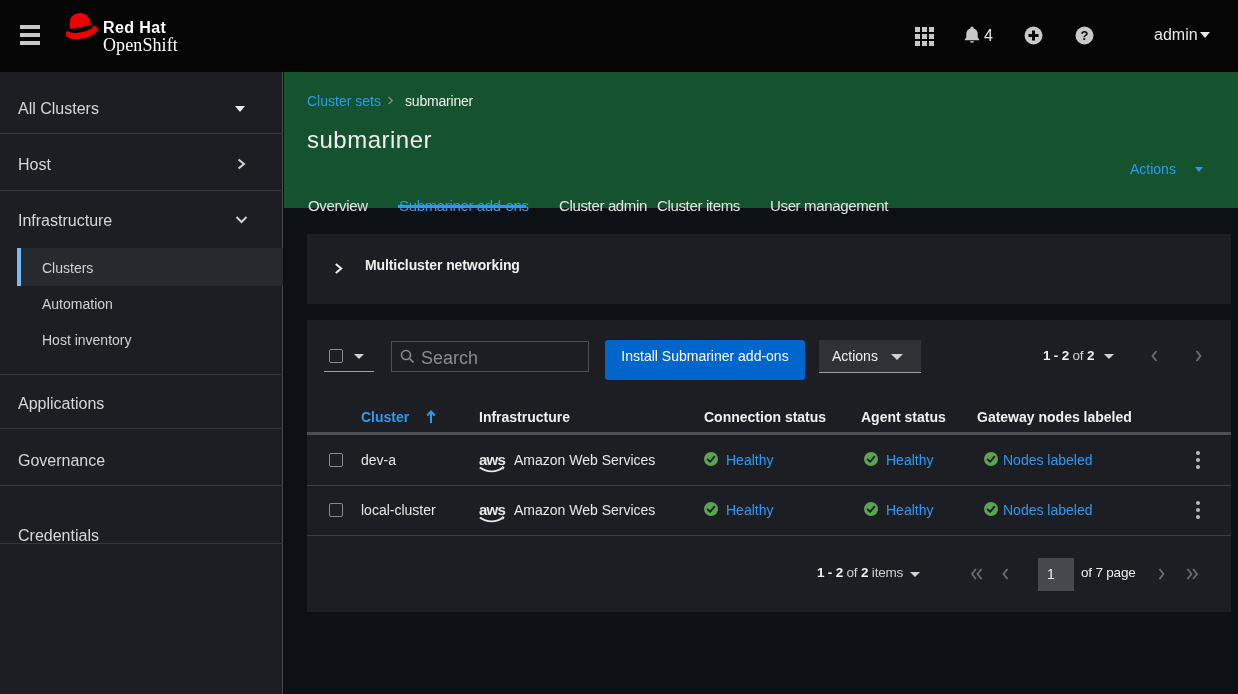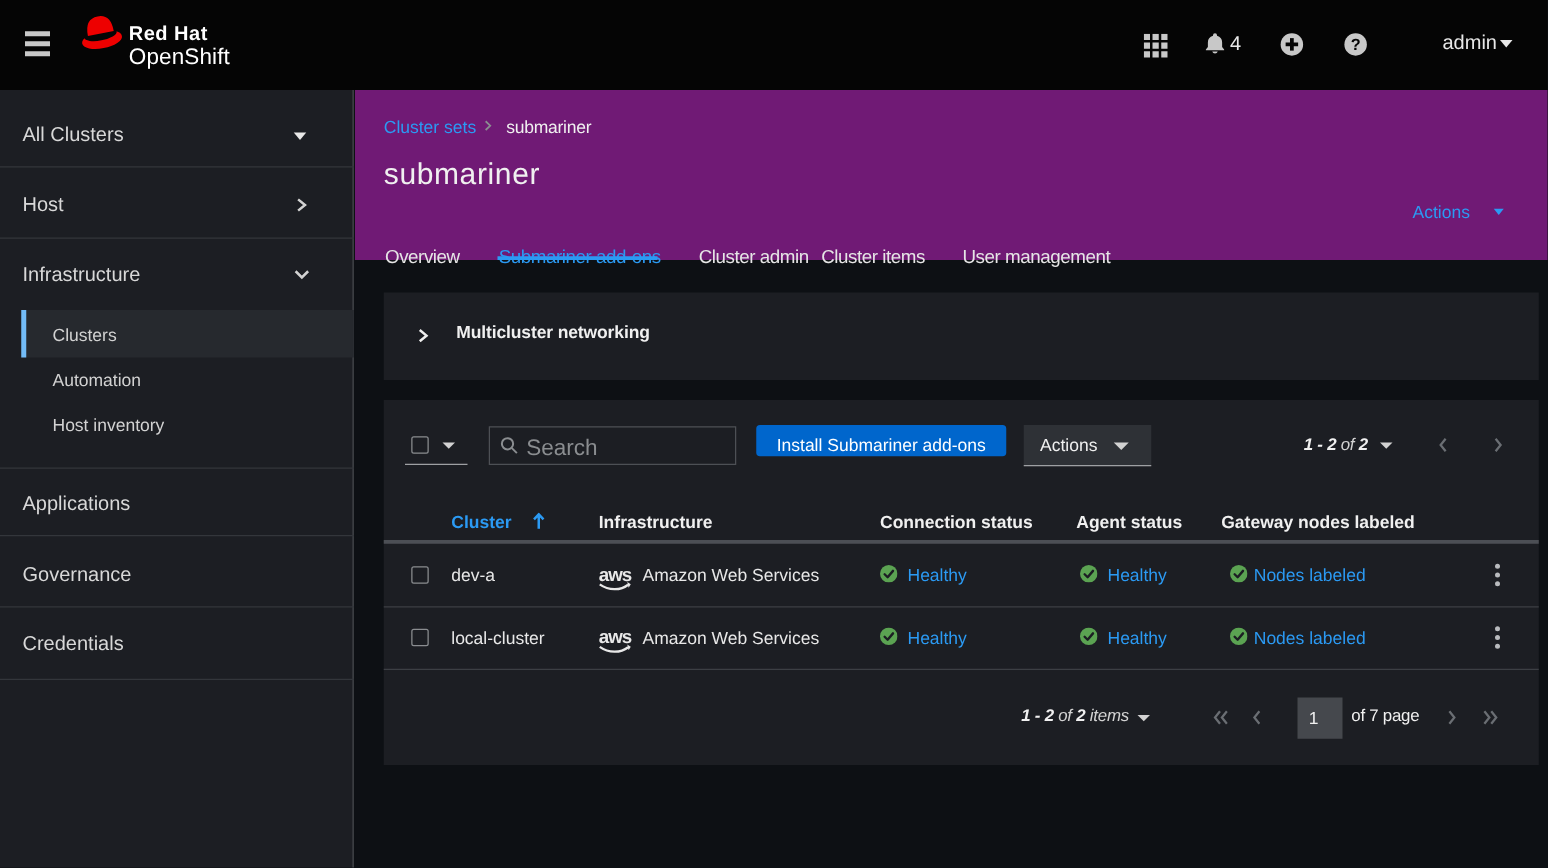--- a/index.html
+++ b/index.html
@@ -2,51 +2,51 @@
 <html><head>
 <meta charset="utf-8">
 <style>
 * { margin:0; padding:0; box-sizing:border-box; }
 html,body { width:1238px; height:694px; overflow:hidden; background:#0d1014; font-family:"Liberation Sans", sans-serif; }
 .abs { position:absolute; }
 
 #masthead { position:absolute; left:0; top:0; width:1238px; height:72px; background:#050505; }
 .hbar { position:absolute; left:20px; width:20px; height:4px; background:#c8c8c8; }
 #rh-redhat { position:absolute; left:103px; top:19px; font-size:16px; font-weight:bold; color:#fff; letter-spacing:0.4px;}
-#rh-openshift { position:absolute; left:103px; top:35px; font-size:18px; color:#fff; letter-spacing:0.1px;}
+#rh-openshift { position:absolute; left:103px; top:35px; font-size:18px; color:#fff; letter-spacing:0.1px;font-family:Liberation Serif, serif;}
 .mh-ic { position:absolute; top:26px; }
 #admin { position:absolute; left:1154px; top:26px; font-size:16px; color:#e8e8e8; }
 .caret { display:inline-block; width:0; height:0; border-left:5px solid transparent; border-right:5px solid transparent; border-top:6px solid #e8e8e8; }
 
 #sidebar { position:absolute; left:0; top:72px; width:283px; height:622px; background:#1c1e23; border-right:1px solid #46494e; }
 .nav-div { position:absolute; left:0; width:283px; height:1px; background:#33363b; }
 .nav-top { position:absolute; left:18px; font-size:16px; color:#d8d8d8; }
 .nav-sub { position:absolute; left:42px; font-size:14px; color:#d2d2d2; }
 .chev { stroke:#d2d2d2; stroke-width:2; fill:none; }
 
-#pagehead { position:absolute; left:284px; top:72px; width:954px; height:136px; background:#701a75; }
+#pagehead { position:absolute; left:284px; top:72px; width:954px; height:136px; background:#14532d; }
 #crumb { position:absolute; left:23px; top:21px; font-size:14px; }
 #crumb a { color:#2b9af3; text-decoration:none; }
 #title { position:absolute; left:23px; top:54px; font-size:24px; color:#f0f0f0; letter-spacing:0.5px; }
 #hdr-actions { position:absolute; left:846px; top:89px; font-size:14px; color:#2b9af3; }
 .tab { position:absolute; top:125px; font-size:15px; color:#e6e6e6; letter-spacing:-0.35px; }
 #tab-active { color:#2b9af3; }
 #tab-underline { position:absolute; left:114px; top:133px; width:128px; height:3px; background:#2b9af3; }
 
 #card1 { position:absolute; left:307px; top:234px; width:924px; height:70px; background:#1c1e23; }
 #card1 .t { position:absolute; left:58px; top:23px; font-size:14px; font-weight:bold; color:#f0f0f0; letter-spacing:-0.1px; }
 #card2 { position:absolute; left:307px; top:320px; width:924px; height:292px; background:#1c1e23; }
 
 .cb { width:14px; height:14px; border:1px solid #8a8d90; border-radius:2px; background:transparent; position:absolute; }
 #tb-split { position:absolute; left:17px; top:20px; width:50px; height:32px; border-bottom:1px solid #9ea0a3; }
 #tb-search { position:absolute; left:84px; top:21px; width:198px; height:31px; border:1px solid #4d5055; background:#1c1e23; }
 #tb-search .ph { position:absolute; left:29px; top:6px; font-size:18px; color:#8a8d90; }
-#tb-btn { position:absolute; left:298px; top:20px; width:200px; height:25px; background:#0066cc; border-radius:3px; color:#fff; font-size:14px; text-align:center; line-height:33px; }
+#tb-btn { position:absolute; left:298px; top:20px; width:200px; height:40px; background:#0066cc; border-radius:3px; color:#fff; font-size:14px; text-align:center; line-height:33px; }
 #tb-act { position:absolute; left:512px; top:20px; width:102px; height:33px; background:#2e3136; border-bottom:1px solid #9ea0a3; color:#f0f0f0; font-size:14px; }
-.pgtext { color:#d2d2d2; font-size:13.5px; letter-spacing:-0.2px;font-style:italic; }
+.pgtext { color:#d2d2d2; font-size:13.5px; letter-spacing:-0.2px; }
 .pgb { color:#f0f0f0; font-weight:bold; }
 
 .th { position:absolute; top:89px; font-size:14px; font-weight:bold; color:#f0f0f0; }
 #thead-line { position:absolute; left:0; top:112px; width:924px; height:3px; background:#4c4f55; }
 .row-line { position:absolute; left:0; width:924px; height:1px; background:#3c3f44; }
 .td { position:absolute; font-size:14px; color:#e8e8e8; }
 .link { color:#2b9af3; }
 .kebab div { width:4px; height:4px; border-radius:50%; background:#b9bbbe; margin:0 0 3px; }
 </style>
 </head>
@@ -135,21 +135,21 @@
     </svg>
   <div class="abs" style="left:17px;top:176px;width:266px;height:38px;background:#26292e;border-left:4px solid #73bcf7"></div>
   <div class="nav-sub" style="top:188px">Clusters</div>
   <div class="nav-sub" style="top:224px">Automation</div>
   <div class="nav-sub" style="top:260px">Host inventory</div>
   <div class="nav-div" style="top:302px"></div>
   <div class="nav-top" style="top:323px">Applications</div>
   <div class="nav-div" style="top:356px"></div>
   <div class="nav-top" style="top:380px">Governance</div>
   <div class="nav-div" style="top:413px"></div>
-  <div class="nav-top" style="top:435px">Credentials</div>
+  <div class="nav-top" style="top:455px">Credentials</div>
   <div class="nav-div" style="top:471px"></div>
 </div>
 
 <div id="pagehead">
   <div id="crumb"><a>Cluster sets</a></div>
   <svg class="abs" style="left:103px;top:24px" width="7" height="9" viewBox="0 0 7 9">
       <path d="M1.5,1 L5.2,4.5 L1.5,8" stroke="#8a8d90" stroke-width="1.4" fill="none"></path>
     </svg>
   <div class="abs" style="left:121px;top:21px;font-size:14px;letter-spacing:-0.2px;color:#f0f0f0">submariner</div>
   <div id="title">submariner</div>

